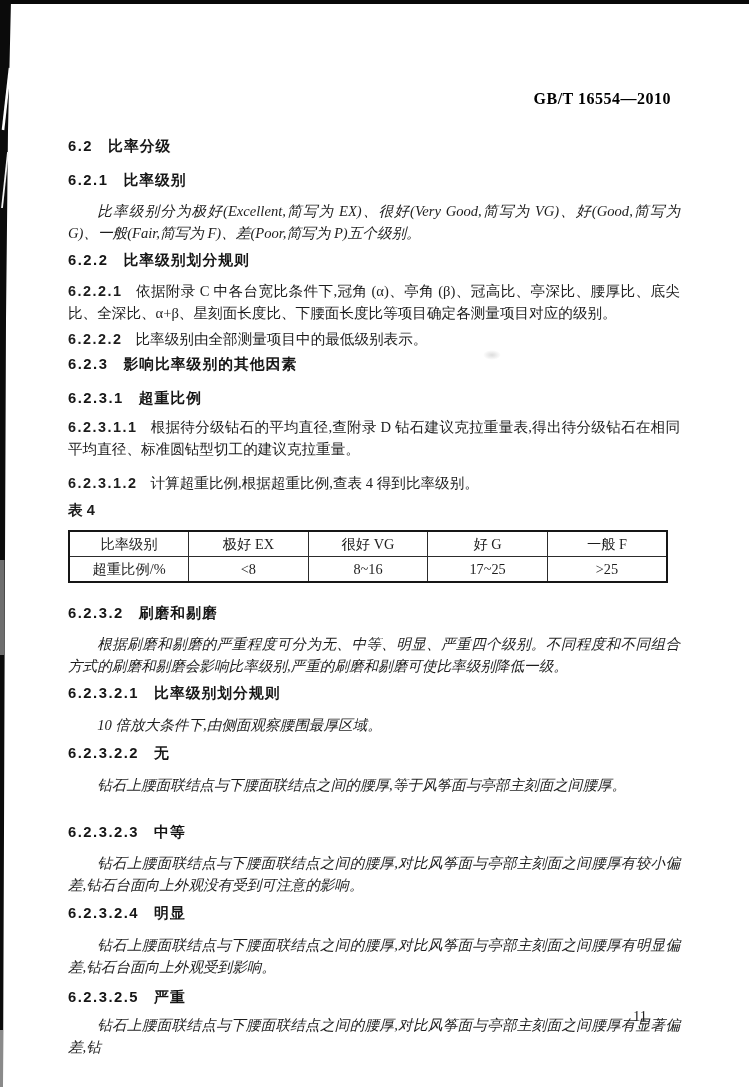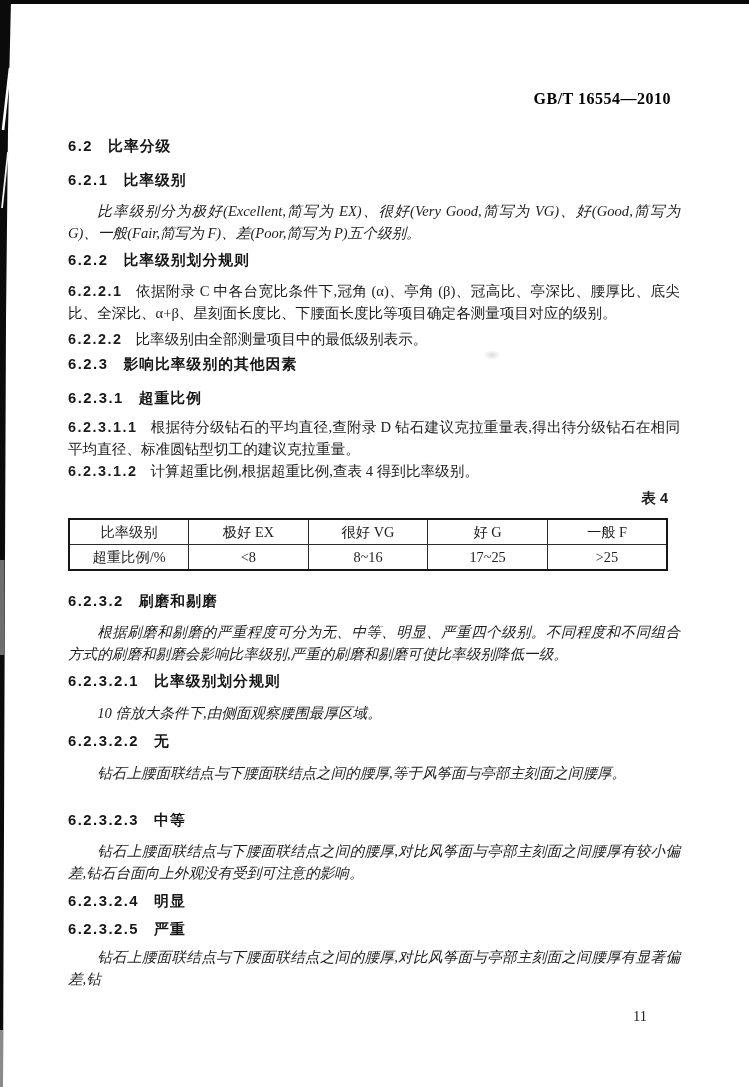--- a/index.html
+++ b/index.html
@@ -53,21 +53,21 @@
   }
   p.para { text-indent: 2em; font-style: italic; }
   p.clause { text-indent: 0; }
   .cnum {
     font-family: "Liberation Sans", "DejaVu Sans", sans-serif;
     font-weight: bold; letter-spacing: 1.5px; margin-right: 13px;
     font-size: 14.4px;
   }
   .table-caption {
     font-family: "Liberation Sans", "DejaVu Sans", sans-serif;
-    font-weight: bold; font-size: 14.6px; text-align: right;
+    font-weight: bold; font-size: 14.6px; text-align: left;
     width: 600px; line-height: 17px;
   }
   table.t4 {
     width: 600px; border-collapse: collapse;
     border: 2px solid #161616;
   }
   table.t4 th, table.t4 td {
     border: 1px solid #2c2c2c;
     text-align: center; vertical-align: middle;
     font-weight: normal; font-size: 14.3px;
@@ -106,21 +106,21 @@
   <p class="clause" style="margin-top:11px"><span class="cnum">6.2.2.1</span><span>依据附录 C 中各台宽比条件下,冠角 (α)、亭角 (β)、冠高比、亭深比、腰厚比、底尖比、全深比、α+β、星刻面长度比、下腰面长度比等项目确定各测量项目对应的级别。</span></p>
 
   <p class="clause" style="margin-top:4px"><span class="cnum">6.2.2.2</span><span>比率级别由全部测量项目中的最低级别表示。</span></p>
 
   <div class="heading" style="margin-top:6px"><span class="hnum">6.2.3</span><span class="htitle">影响比率级别的其他因素</span></div>
 
   <div class="heading" style="margin-top:17px"><span class="hnum">6.2.3.1</span><span class="htitle">超重比例</span></div>
 
   <p class="clause" style="margin-top:9px"><span class="cnum">6.2.3.1.1</span><span>根据待分级钻石的平均直径,查附录 D 钻石建议克拉重量表,得出待分级钻石在相同平均直径、标准圆钻型切工的建议克拉重量。</span></p>
 
-  <p class="clause" style="margin-top:0"><span class="cnum">6.2.3.1.2</span><span>计算超重比例,根据超重比例,查表 4 得到比率级别。</span></p>
+  <p class="clause" style="margin-top:12px"><span class="cnum">6.2.3.1.2</span><span>计算超重比例,根据超重比例,查表 4 得到比率级别。</span></p>
 
   <div class="table-caption" style="margin-top:8px">表 4</div>
 
   <table class="t4" style="margin-top:11px">
     <thead>
       <tr>
         <th style="width:20%">比率级别</th>
         <th style="width:20%">极好 EX</th>
         <th style="width:20%">很好 VG</th>
         <th style="width:20%">好 G</th>
@@ -149,18 +149,19 @@
   <div class="heading" style="margin-top:9px"><span class="hnum">6.2.3.2.2</span><span class="htitle">无</span></div>
 
   <p class="para" style="margin-top:12px">钻石上腰面联结点与下腰面联结点之间的腰厚,等于风筝面与亭部主刻面之间腰厚。</p>
 
   <div class="heading" style="margin-top:28px"><span class="hnum">6.2.3.2.3</span><span class="htitle">中等</span></div>
 
   <p class="para" style="margin-top:11px">钻石上腰面联结点与下腰面联结点之间的腰厚,对比风筝面与亭部主刻面之间腰厚有较小偏差,钻石台面向上外观没有受到可注意的影响。</p>
 
   <div class="heading" style="margin-top:9px"><span class="hnum">6.2.3.2.4</span><span class="htitle">明显</span></div>
 
+  <p class="para" style="margin-top:12px">钻石上腰面联结点与下腰面联结点之间的腰厚,对比风筝面与亭部主刻面之间腰厚有明显偏差,钻石台面向上外观受到影响。</p>
 
   <div class="heading" style="margin-top:11px"><span class="hnum">6.2.3.2.5</span><span class="htitle">严重</span></div>
 
   <p class="para" style="margin-top:8px">钻石上腰面联结点与下腰面联结点之间的腰厚,对比风筝面与亭部主刻面之间腰厚有显著偏差,钻</p>
 
 </div>
 
 </body></html>

